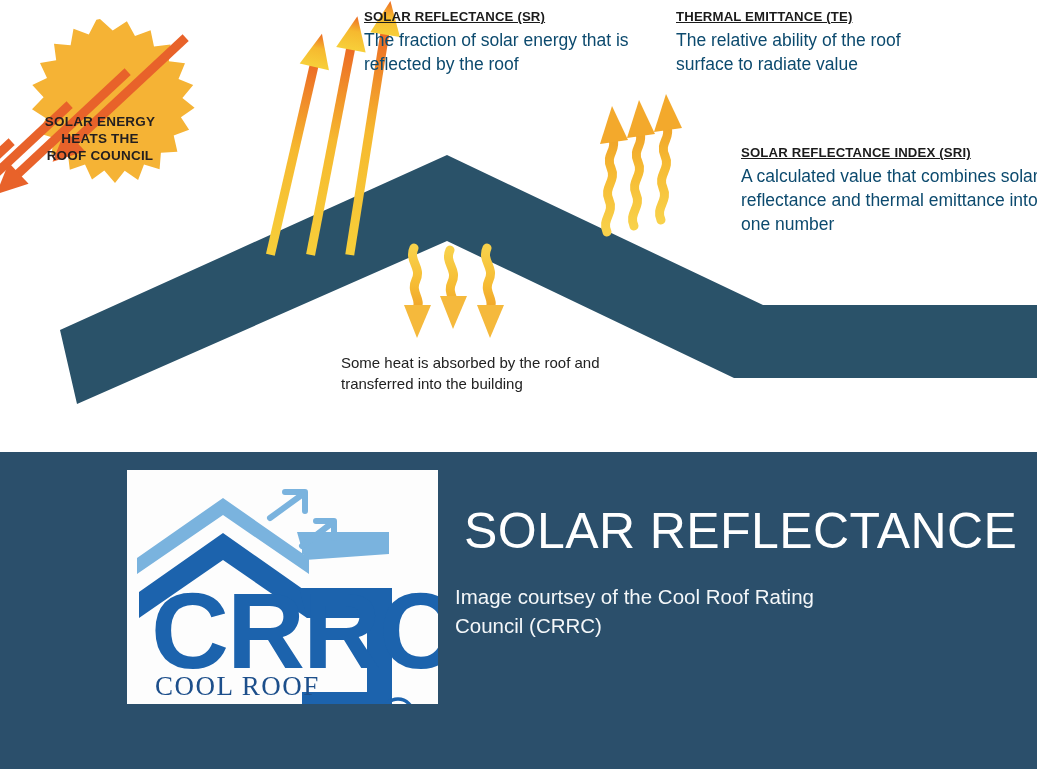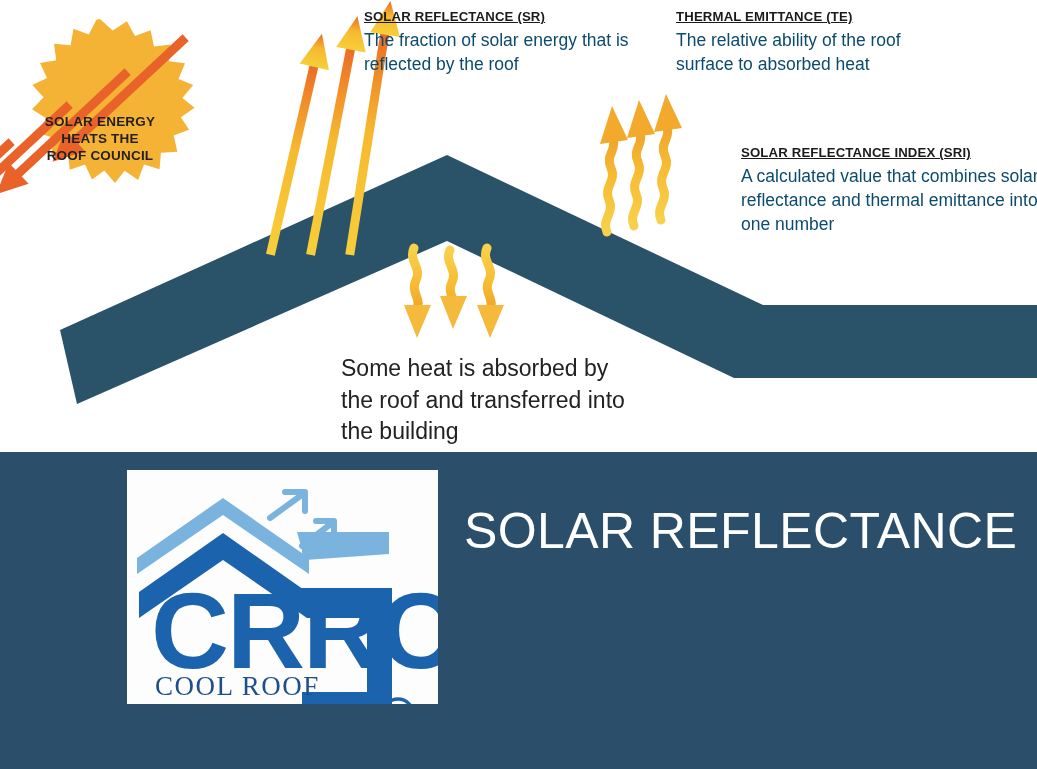--- a/index.html
+++ b/index.html
@@ -74,21 +74,21 @@
   #callout-te  { left: 676px; top: 9px;  width: 250px; }
   #callout-sri { left: 741px; top: 145px; width: 300px; }
 
   #callout-absorb {
     position: absolute;
     left: 341px;
     top: 353px;
     width: 300px;
   }
   #callout-absorb .body {
-    font-size: 23px;
+    font-size: 15px;
     color: #222222;
     line-height: 1.37;
   }
 
   
   #banner {
     position: absolute;
     left: 0;
     top: 452px;
     width: 1037px;
@@ -252,21 +252,21 @@
       <div>ROOF COUNCIL</div>
     </div>
 
     <div class="callout" id="callout-sr">
       <div class="heading">SOLAR REFLECTANCE (SR)</div>
       <div class="body">The fraction of solar energy that is reflected by the roof</div>
     </div>
 
     <div class="callout" id="callout-te">
       <div class="heading">THERMAL EMITTANCE (TE)</div>
-      <div class="body">The relative ability of the roof surface to absorbed heat</div>
+      <div class="body">The relative ability of the roof surface to radiate value</div>
     </div>
 
     <div class="callout" id="callout-sri">
       <div class="heading">SOLAR REFLECTANCE INDEX (SRI)</div>
       <div class="body">A calculated value that combines solar reflectance and thermal emittance into one number</div>
     </div>
 
     <div id="callout-absorb">
       <div class="body">Some heat is absorbed by the roof and transferred into the building</div>
     </div>
@@ -308,15 +308,16 @@
         <text x="28" y="253" font-family="'Liberation Serif', serif" font-size="27" fill="#1d4f8b" letter-spacing="1.5">RATING COUNCIL</text>
 
         <g>
           <circle cx="271" cy="244" r="15" fill="none" stroke="#1c63ad" stroke-width="3.5"></circle>
           <text x="271" y="253" text-anchor="middle" font-family="'Liberation Serif', serif" font-size="22" fill="#1c63ad">R</text>
         </g>
       </svg>
     </div>
 
     <div id="banner-title">SOLAR REFLECTANCE</div>
+    <div id="banner-credit">Image courtsey of the Cool Roof Rating Council (CRRC)</div>
   </div>
 
 </div>
 
 </body></html>

